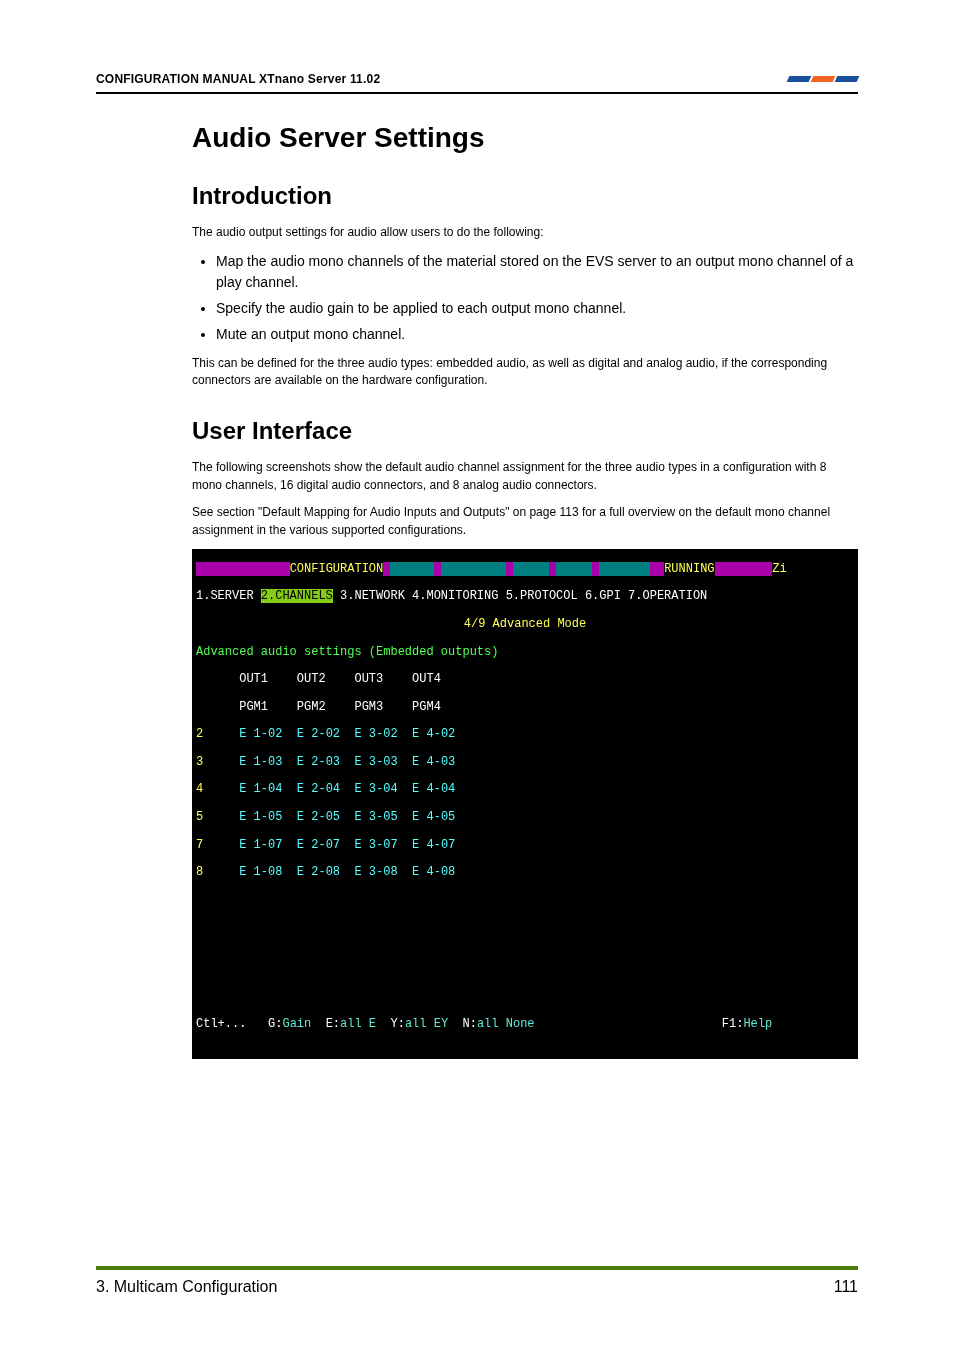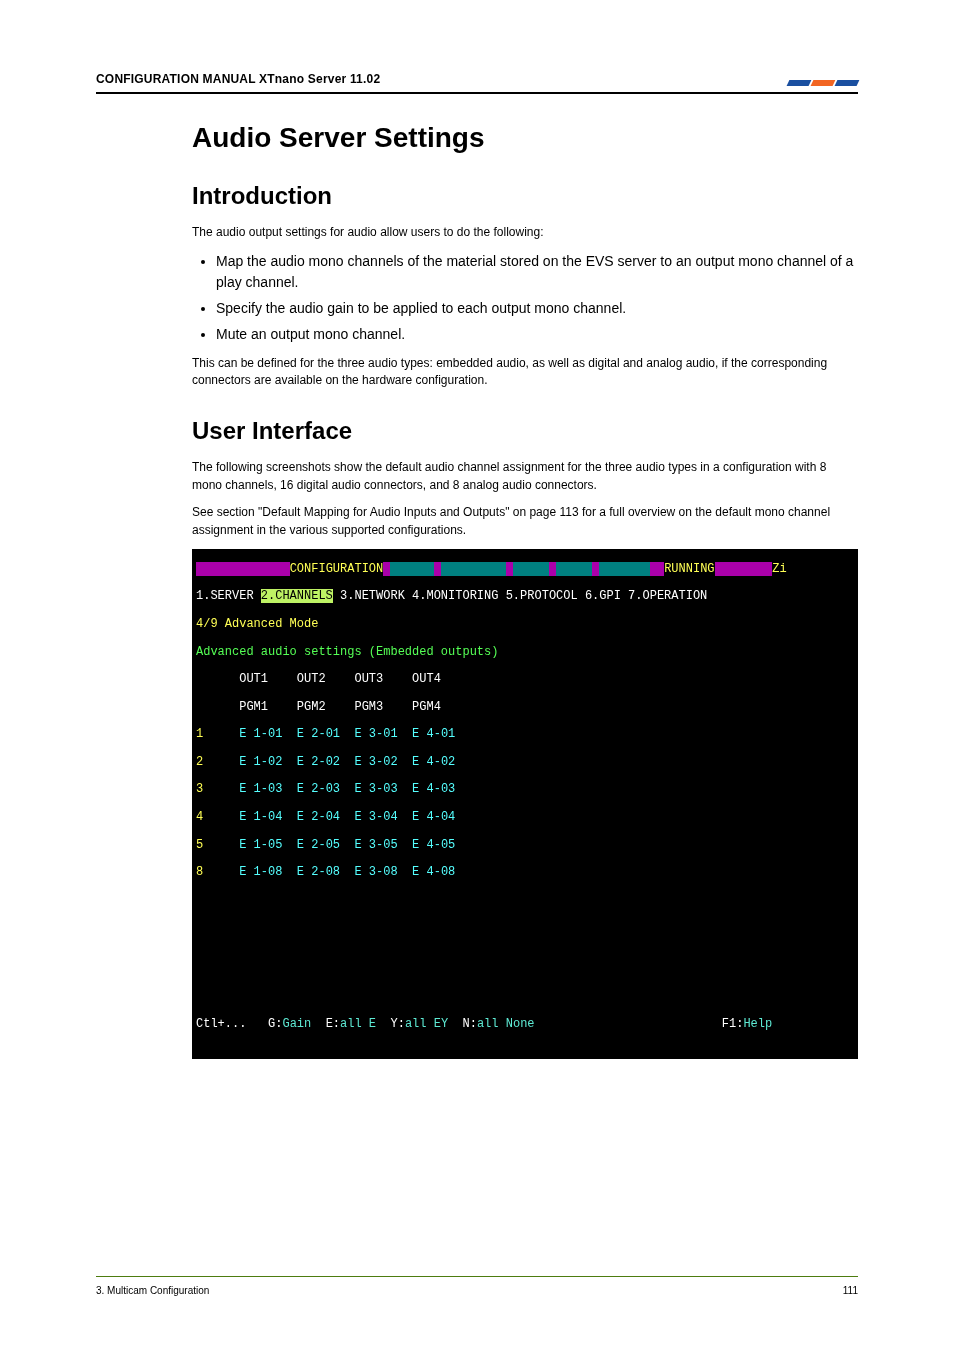--- a/index.html
+++ b/index.html
@@ -1,40 +1,40 @@
 <!DOCTYPE html>
 <html><head>
 <meta charset="utf-8">
 <style>
 html,body{margin:0;padding:0;background:#fff;font-family:Arial,Helvetica,sans-serif;color:#000}
 .page{width:954px;height:1350px;position:relative;box-sizing:border-box;padding:72px 96px 60px 96px}
-.header{display:flex;justify-content:space-between;align-items:flex-end;border-bottom:2px solid #000;padding-bottom:6px;margin-bottom:28px}
+.header{display:flex;justify-content:space-between;align-items:center;border-bottom:2px solid #000;padding-bottom:6px;margin-bottom:28px}
 .header-left{font-size:12px;font-weight:bold;letter-spacing:0.2px}
 .logo{display:flex;align-items:center}
 .logo .bar{display:inline-block;width:22px;height:6px;margin-left:2px;transform:skewX(-25deg)}
 .logo .bar.blue{background:#1a4fa0}
 .logo .bar.orange{background:#f26522}
 .content{margin-left:96px;margin-right:0}
 h1{font-size:28px;font-weight:bold;margin:18px 0 28px 0}
 h2{font-size:24px;font-weight:bold;margin:28px 0 14px 0}
 p{font-size:12px;line-height:1.45;margin:10px 0}
 ul{margin:6px 0 10px 0;padding-left:24px}
 li{font-size:14px;line-height:1.45;margin:6px 0}
 .terminal{font-family:"Courier New",monospace;font-size:12px;background:#000;color:#aaa;line-height:1.15;white-space:pre}
 .tline{display:block;padding:0 4px}
 .c-yellow{color:#ffff55}
 .c-white{color:#fff}
 .c-cyan{color:#55ffff}
 .c-green{color:#55ff55}
 .c-gray{color:#5eead4}
 .bg-magenta{background:#aa00aa;color:#fff}
 .bg-cyan{background:#008080;color:#fff}
-.bg-white{background:#bef264;color:#000}
+.bg-white{background:#84cc16;color:#000}
 .terminal .spacer{display:block;height:110px}
-.footer{position:absolute;left:96px;right:96px;bottom:54px;border-top:1px solid #4d7c0f;padding-top:8px;display:flex;justify-content:space-between;font-size:10px}
+.footer{position:absolute;left:96px;right:96px;bottom:54px;border-top:4px solid #4d7c0f;padding-top:8px;display:flex;justify-content:space-between;font-size:16px}
 </style>
 </head>
 <body>
 <div class="page">
   <div class="header">
     <div class="header-left">CONFIGURATION MANUAL   XTnano Server 11.02</div>
     <div class="logo">
       <span class="bar blue"></span>
       <span class="bar orange"></span>
       <span class="bar blue"></span>
@@ -53,29 +53,29 @@
     </ul>
     <p>This can be defined for the three audio types: embedded audio, as well as digital and analog audio, if the corresponding connectors are available on the hardware configuration.</p>
 
     <h2>User Interface</h2>
     <p>The following screenshots show the default audio channel assignment for the three audio types in a configuration with 8 mono channels, 16 digital audio connectors, and 8 analog audio connectors.</p>
     <p>See section "Default Mapping for Audio Inputs and Outputs" on page 113 for a full overview on the default mono channel assignment in the various supported configurations.</p>
 
     <div class="terminal">
 <span class="tline"><span class="bg-magenta">             </span><span class="c-yellow">CONFIGURATION</span><span class="bg-magenta"> </span><span class="bg-cyan">      </span><span class="bg-magenta"> </span><span class="bg-cyan">         </span><span class="bg-magenta"> </span><span class="bg-cyan">     </span><span class="bg-magenta"> </span><span class="bg-cyan">     </span><span class="bg-magenta"> </span><span class="bg-cyan">       </span><span class="bg-magenta">  </span><span class="c-yellow">RUNNING</span><span class="bg-magenta">        </span><span class="c-yellow">Zi</span></span>
 <span class="tline"><span class="c-white">1.SERVER</span> <span class="bg-white">2.CHANNELS</span> <span class="c-white">3.NETWORK</span> <span class="c-white">4.MONITORING</span> <span class="c-white">5.PROTOCOL</span> <span class="c-white">6.GPI</span> <span class="c-white">7.OPERATION</span></span>
-<span class="tline" style="text-align:left"><span class="c-yellow">4/9 Advanced Mode</span></span>
+<span class="tline" style="text-align:center"><span class="c-yellow">4/9 Advanced Mode</span></span>
 <span class="tline"><span class="c-green">Advanced audio settings (Embedded outputs)</span></span>
 <span class="tline"><span>      </span><span class="c-white">OUT1</span>    <span class="c-white">OUT2</span>    <span class="c-white">OUT3</span>    <span class="c-white">OUT4</span></span>
 <span class="tline"><span>      </span><span class="c-white">PGM1</span>    <span class="c-white">PGM2</span>    <span class="c-white">PGM3</span>    <span class="c-white">PGM4</span></span>
-<span class="tline"><span class="c-yellow">1</span>     <span class="c-cyan">E 1-01</span>  <span class="c-cyan">E 2-01</span>  <span class="c-cyan">E 3-01</span>  <span class="c-cyan">E 4-01</span></span>
 <span class="tline"><span class="c-yellow">2</span>     <span class="c-cyan">E 1-02</span>  <span class="c-cyan">E 2-02</span>  <span class="c-cyan">E 3-02</span>  <span class="c-cyan">E 4-02</span></span>
 <span class="tline"><span class="c-yellow">3</span>     <span class="c-cyan">E 1-03</span>  <span class="c-cyan">E 2-03</span>  <span class="c-cyan">E 3-03</span>  <span class="c-cyan">E 4-03</span></span>
 <span class="tline"><span class="c-yellow">4</span>     <span class="c-cyan">E 1-04</span>  <span class="c-cyan">E 2-04</span>  <span class="c-cyan">E 3-04</span>  <span class="c-cyan">E 4-04</span></span>
 <span class="tline"><span class="c-yellow">5</span>     <span class="c-cyan">E 1-05</span>  <span class="c-cyan">E 2-05</span>  <span class="c-cyan">E 3-05</span>  <span class="c-cyan">E 4-05</span></span>
+<span class="tline"><span class="c-yellow">7</span>     <span class="c-cyan">E 1-07</span>  <span class="c-cyan">E 2-07</span>  <span class="c-cyan">E 3-07</span>  <span class="c-cyan">E 4-07</span></span>
 <span class="tline"><span class="c-yellow">8</span>     <span class="c-cyan">E 1-08</span>  <span class="c-cyan">E 2-08</span>  <span class="c-cyan">E 3-08</span>  <span class="c-cyan">E 4-08</span></span>
 <span class="spacer"></span>
 <span class="tline"><span class="c-white">Ctl+...</span>   <span class="c-white">G:</span><span class="c-gray">Gain</span>  <span class="c-white">E:</span><span class="c-gray">all E</span>  <span class="c-white">Y:</span><span class="c-gray">all EY</span>  <span class="c-white">N:</span><span class="c-gray">all None</span>                          <span class="c-white">F1:</span><span class="c-gray">Help</span></span>
     </div>
   </div>
 
   <div class="footer">
     <span>3. Multicam Configuration</span>
     <span>111</span>
   </div>

